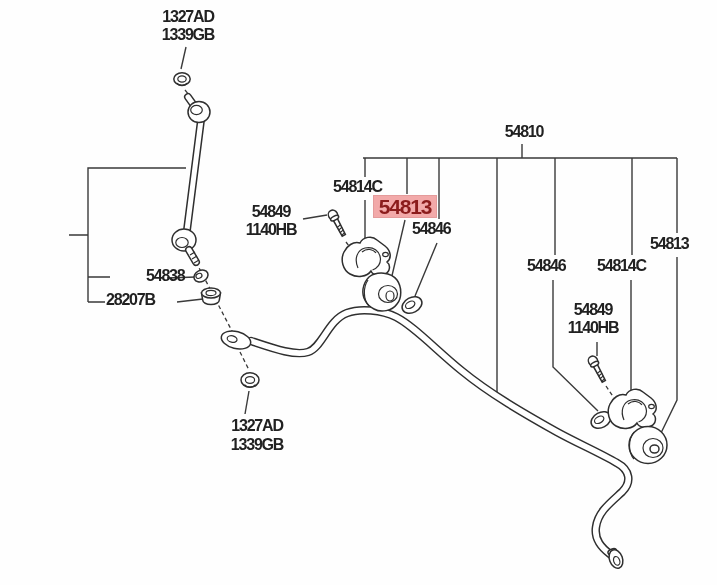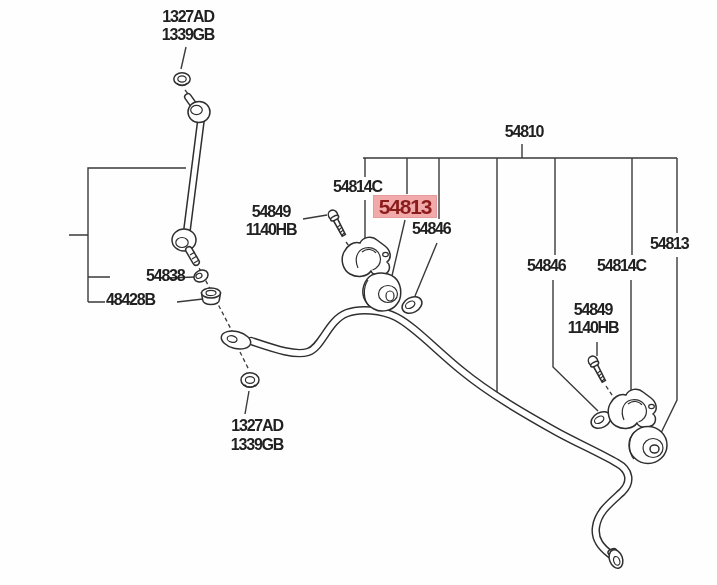--- a/index.html
+++ b/index.html
@@ -187,21 +187,21 @@
 <div class="lbl" style="left:412px;top:220px;">
   <span>54846</span>
 </div>
 
 
 <div class="lbl" style="left:111px;top:267px;margin-left:35px;">
   <span>54838</span>
 </div>
 
 <div class="lbl" style="left:106px;top:291px;">
-  <span>48428B</span>
+  <span>28207B</span>
 </div>
 
 <div class="lbl center" style="left:218px;top:416px;width:78px;line-height:19px;">
   <span>1327AD</span>
   <span>1339GB</span>
 </div>
 
 <div class="lbl" style="left:527px;top:257px;">
   <span>54846</span>
 </div>

